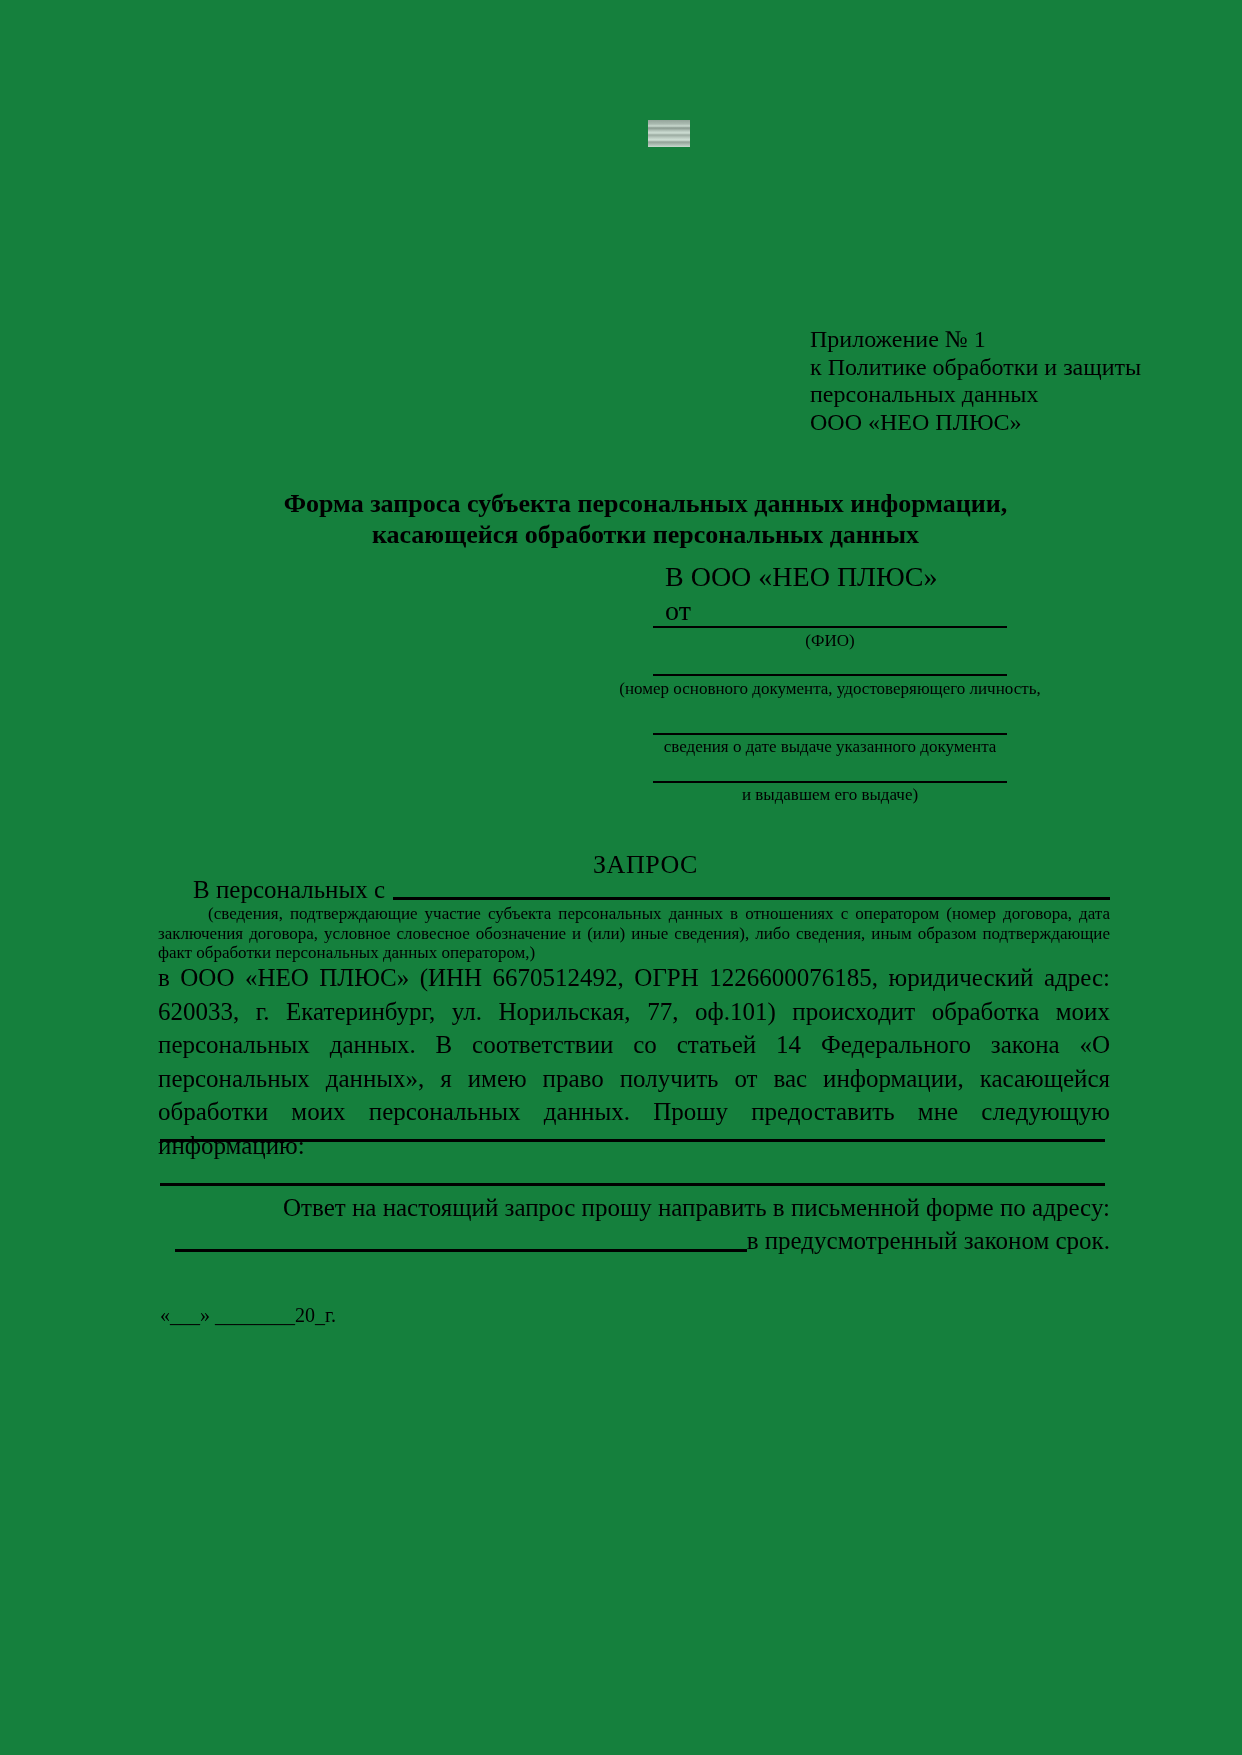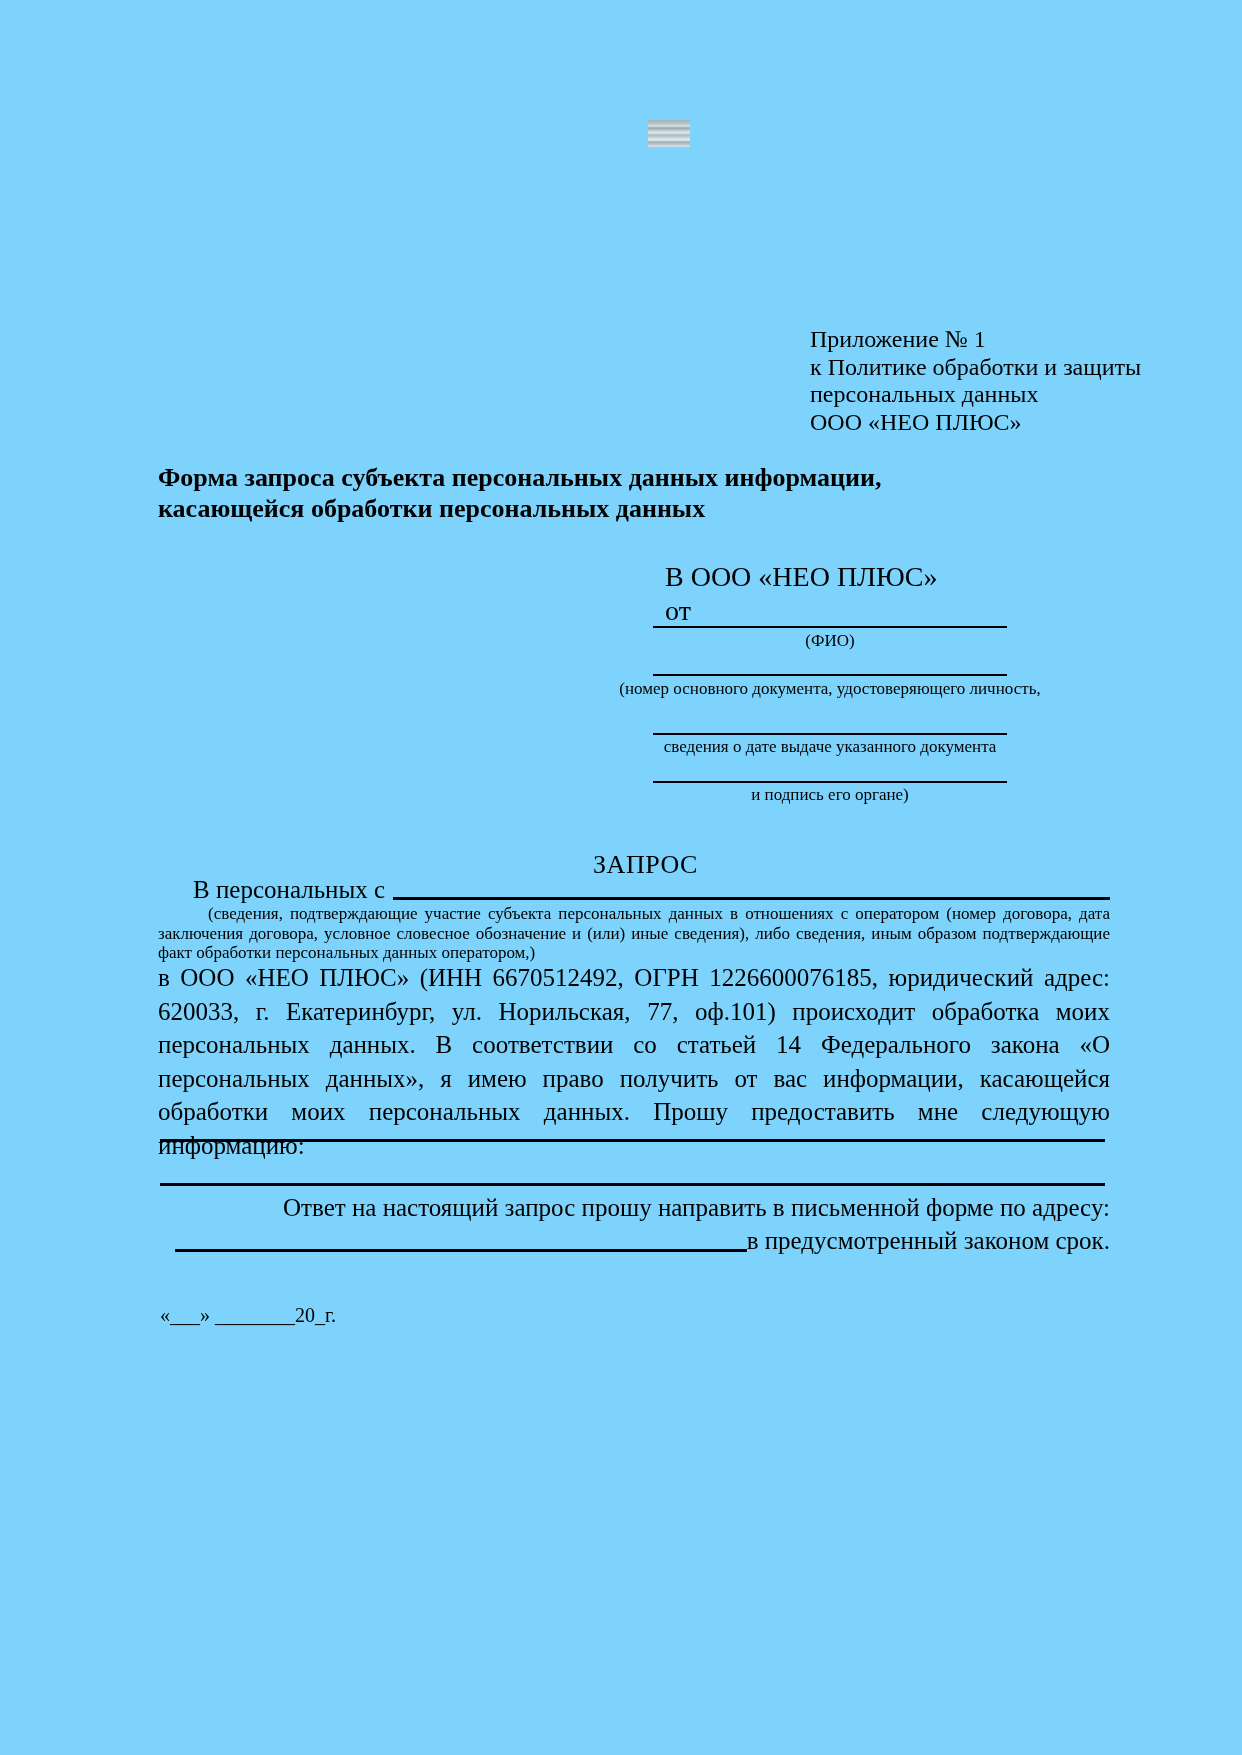--- a/index.html
+++ b/index.html
@@ -1,19 +1,19 @@
 <!DOCTYPE html>
 <html lang="ru"><head>
 <meta charset="utf-8">
 <style>
   html,body{margin:0;padding:0;background:#ffffff;}
   .page{
     position:relative;
     width:1242px;height:1755px;
-    background:#7dd3fc;
+    background:#15803d;
     font-family:"Liberation Serif","DejaVu Serif",serif;
     color:#000;
     overflow:hidden;
   }
   .abs{position:absolute;}
   
   .logo-mark{
     left:648px;top:120px;width:42px;height:27px;
     background:repeating-linear-gradient(
       180deg,
@@ -22,22 +22,22 @@
       #b3b3b3 15px,#dddddd 18px,#f3f3f3 20px,
       #a8a8a8 22px,#cfcfcf 25px,#e9e9e9 27px);
     filter:blur(0.6px);
     opacity:.85;
   }
   .appendix{
     left:810px;top:326px;
     font-size:24px;line-height:27.5px;white-space:nowrap;
   }
   .doc-title{
-    left:158px;top:462px;width:975px;
-    text-align:left;font-weight:bold;
+    left:158px;top:488px;width:975px;
+    text-align:center;font-weight:bold;
     font-size:26px;line-height:31px;
   }
   .addressee{
     left:665px;top:560px;
     font-size:28px;line-height:34px;white-space:nowrap;
   }
   .fline{
     left:653px;width:354px;height:0;
     border-bottom:2.5px solid #000;
   }
@@ -117,21 +117,21 @@
   <div class="abs fline" style="top:626px"></div>
   <div class="abs fcap" style="top:631px">(ФИО)</div>
 
   <div class="abs fline" style="top:674px"></div>
   <div class="abs fcap" style="top:679px">(номер основного документа, удостоверяющего личность,</div>
 
   <div class="abs fline" style="top:733px"></div>
   <div class="abs fcap" style="top:737px">сведения о дате выдаче указанного документа</div>
 
   <div class="abs fline" style="top:781px"></div>
-  <div class="abs fcap" style="top:785px">и подпись его органе)</div>
+  <div class="abs fcap" style="top:785px">и выдавшем его выдаче)</div>
 
   <div class="abs zapros">ЗАПРОС</div>
 
   <div class="abs accordance">
     <span class="lbl">В персональных с</span>
     <span class="uline"></span>
   </div>
 
   <div class="abs fineprint">(сведения, подтверждающие участие субъекта персональных данных в отношениях с оператором (номер договора, дата заключения договора, условное словесное обозначение и (или) иные сведения), либо сведения, иным образом подтверждающие факт обработки персональных данных оператором,)</div>
 

